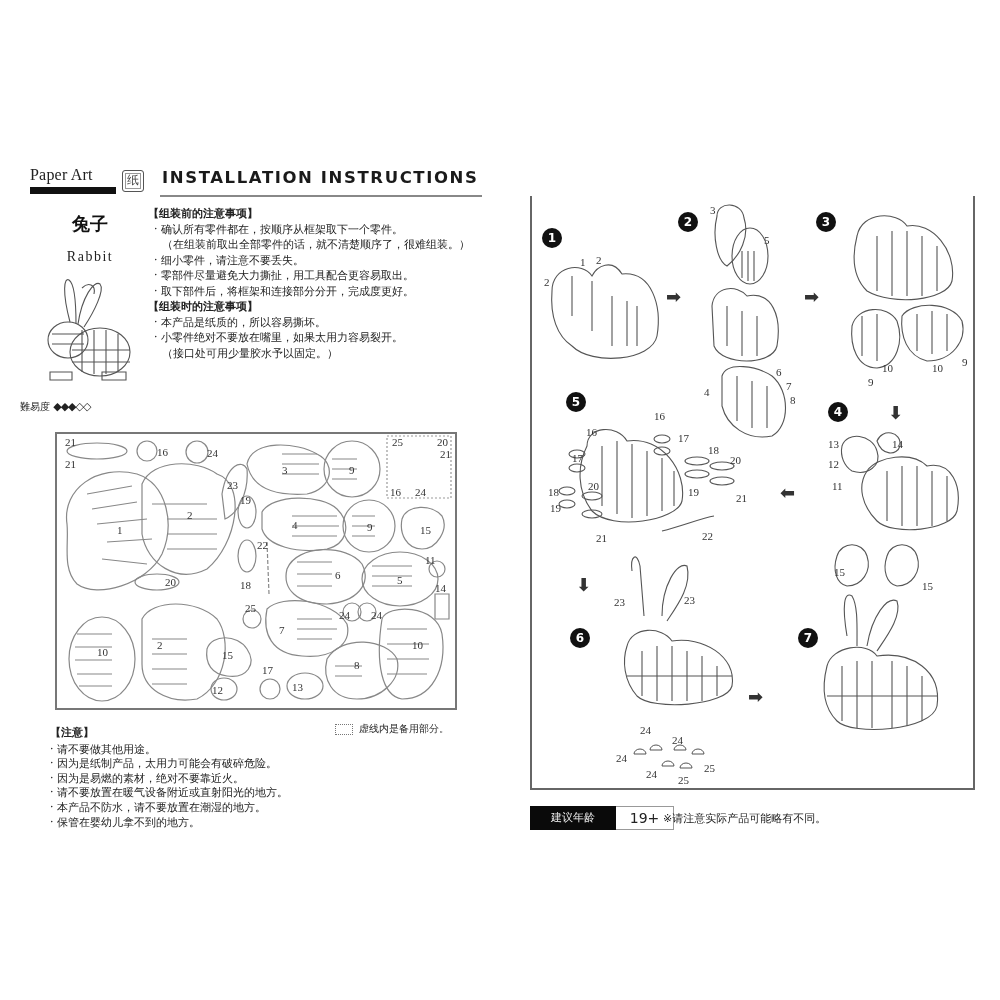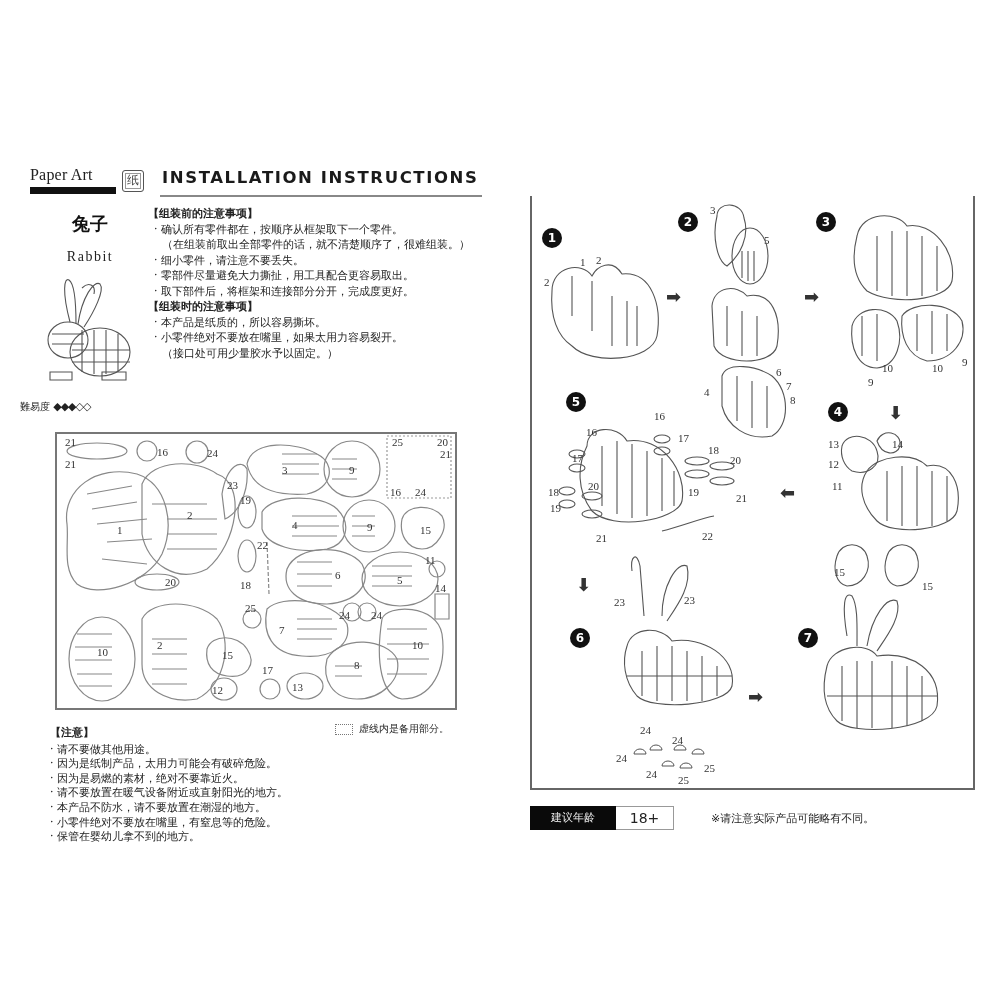--- a/index.html
+++ b/index.html
@@ -44,21 +44,21 @@
   .asm-panel svg { position: absolute; left: 0; top: 0; }
 
   .step-badge { position: absolute; width: 20px; height: 20px; border-radius: 50%; background: #111; color: #fff;
                 font-family: "DejaVu Sans", sans-serif; font-weight: bold; font-size: 12px; text-align: center; line-height: 20px; }
   .arrow { position: absolute; font-family: "DejaVu Sans", sans-serif; font-size: 18px; color: #333; font-weight: bold; }
   .pl { position: absolute; font-family: "Liberation Serif", serif; font-size: 11px; color: #333; }
 
   .age { position: absolute; left: 530px; top: 806px; height: 24px; display: flex; }
   .age-label { background: #0a0a0a; color: #eee; font-size: 11px; width: 86px; text-align: center; line-height: 24px; font-family: "DejaVu Sans", sans-serif; }
   .age-value { border: 1px solid #999; border-left: none; width: 58px; text-align: center; line-height: 22px; font-family: "DejaVu Sans", sans-serif; font-size: 14px; }
-  .disclaimer { position: absolute; left: 663px; top: 811px; font-size: 11px; font-family: "DejaVu Sans", sans-serif; color: #222; margin-left: 48px; }
+  .disclaimer { position: absolute; left: 663px; top: 811px; font-size: 11px; font-family: "DejaVu Sans", sans-serif; color: #222; }
 </style>
 </head>
 <body>
 
 <div class="brand">
   <div class="brand-text">Paper Art</div>
   <div class="brand-bar"></div>
 </div>
 <div class="seal">纸</div>
 <div class="title-main">INSTALLATION INSTRUCTIONS</div>
@@ -219,21 +219,20 @@
   <span class="box"></span><span>虚线内是备用部分。</span>
 </div>
 
 <div class="caution">
   <div class="hd">【注意】</div>
   <div>· 请不要做其他用途。</div>
   <div>· 因为是纸制产品，太用力可能会有破碎危险。</div>
   <div>· 因为是易燃的素材，绝对不要靠近火。</div>
   <div>· 请不要放置在暖气设备附近或直射阳光的地方。</div>
   <div>· 本产品不防水，请不要放置在潮湿的地方。</div>
-  <div>· 小零件绝对不要放在嘴里，有窒息等的危险。</div>
   <div>· 保管在婴幼儿拿不到的地方。</div>
 </div>
 
 <div class="asm-header">组装方法-兔子</div>
 
 <div class="asm-panel">
   <svg width="441" height="592" viewBox="0 0 441 592" fill="none" stroke="#555" stroke-width="1.1">
 
     <g>
       <path d="M20 95 C20 70 50 65 60 80 C65 70 80 62 90 78 C120 75 130 110 125 140 C120 165 60 170 40 150 C25 140 18 120 20 95Z"></path>
@@ -362,15 +361,15 @@
   <span class="pl" style="left:114px;top:572px;">24</span>
   <span class="pl" style="left:172px;top:566px;">25</span>
   <span class="pl" style="left:146px;top:578px;">25</span>
   <svg style="position:absolute;left:100px;top:540px;" width="90" height="40" viewBox="0 0 90 40" fill="none" stroke="#555">
     <path d="M2 18 a6 5 0 0 1 12 0 Z M18 14 a6 5 0 0 1 12 0 Z M42 14 a6 5 0 0 1 12 0 Z M60 18 a6 5 0 0 1 12 0 Z M30 30 a6 5 0 0 1 12 0 Z M48 32 a6 5 0 0 1 12 0 Z"></path>
   </svg>
 </div>
 
 <div class="age">
   <div class="age-label">建议年龄</div>
-  <div class="age-value">18+</div>
+  <div class="age-value">19+</div>
 </div>
 <div class="disclaimer">※请注意实际产品可能略有不同。</div>
 
 </body></html>

